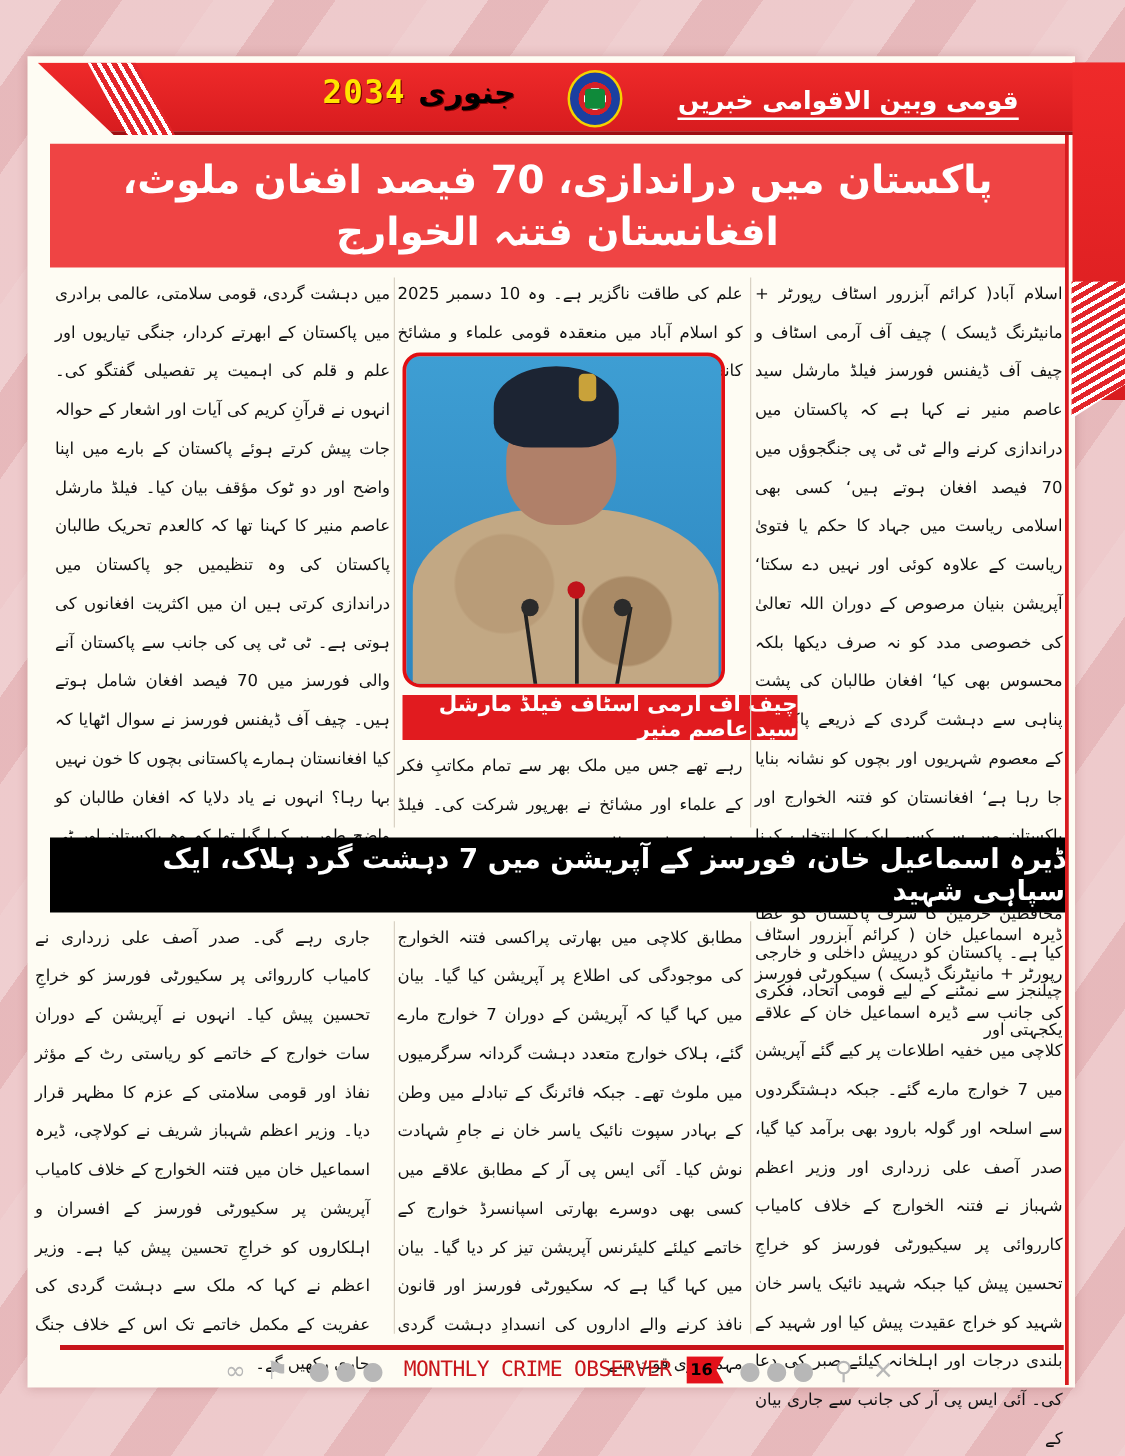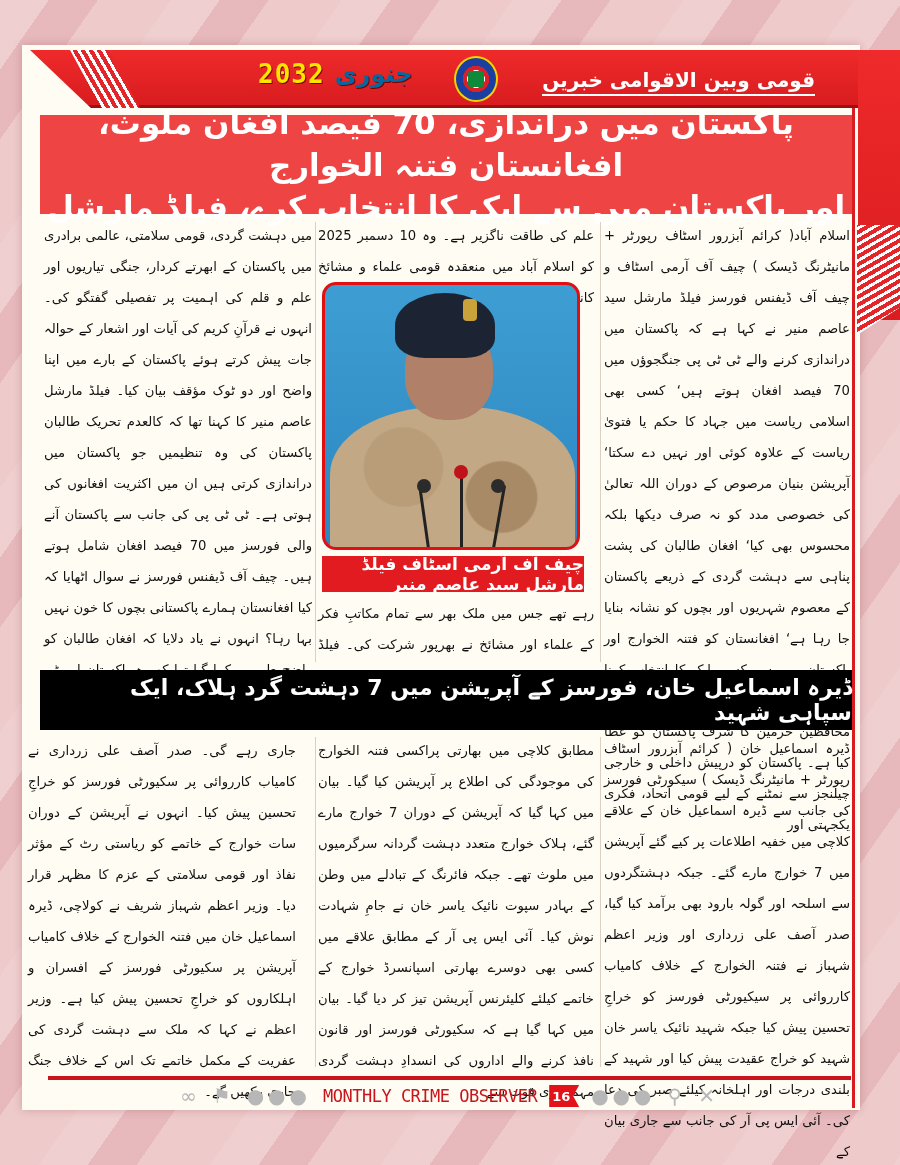--- a/index.html
+++ b/index.html
@@ -26,21 +26,21 @@
   .header-stripes {
     position: absolute; left: 70px; top: 50px; width: 70px; height: 58px;
     background: repeating-linear-gradient(60deg, #fff 0 3px, #e3262a 3px 7px);
     clip-path: polygon(0 0, 55% 0, 100% 100%, 45% 100%);
   }
   .date-block {
     position: absolute; left: 258px; top: 58px; height: 32px;
     display: flex; align-items: center; gap: 10px; direction: rtl;
   }
   .date-month {
-    color: #0369a1; font-size: 24px; font-weight: bold;
+    color: #000000; font-size: 24px; font-weight: bold;
     font-family: "DejaVu Sans", sans-serif;
     text-shadow: 1px 1px 0 #7b0000;
   }
   .date-year {
     color: #ffe400; font-size: 26px; font-weight: bold;
     font-family: "DejaVu Sans Mono", monospace;
     text-shadow: 1px 1px 0 #7b0000;
     letter-spacing: 1px;
   }
   .logo {
@@ -104,21 +104,21 @@
   .photo .body {
     position: absolute; left: 5px; top: 122px; width: 245px; height: 150px;
     background: radial-gradient(circle at 30% 40%, #b99c78 0 20%, transparent 21%),
                 radial-gradient(circle at 70% 60%, #a98a66 0 18%, transparent 19%),
                 #c2a884;
     border-radius: 45% 45% 0 0;
   }
   .photo .mic { position:absolute; width: 3px; background:#222; }
   .photo .mic-head { position:absolute; width: 14px; height: 14px; border-radius:50%; background:#2b2b2b; }
   .caption {
-    position: absolute; left: 322px; top: 556px; width: 262px; height: 36px;
+    position: absolute; left: 322px; top: 556px; width: 316px; height: 36px;
     background: #e11b1f; color: #fff; font-weight: bold;
     font-size: 17px; display: flex; align-items: center; justify-content: center;
     direction: rtl;
   }
   
   .headline2 {
     position: absolute; left: 40px; top: 670px; width: 812px; height: 60px;
     background: #000; color: #fff; direction: rtl;
     display: flex; align-items: center; justify-content: center;
     font-size: 22px; font-weight: bold; padding-left: 24px;
@@ -131,50 +131,49 @@
   .footer-rule { position: absolute; left: 48px; top: 1076px; width: 803px; height: 4px; background: #c8141a; }
   .footer {
     position: absolute; left: 48px; top: 1082px; width: 803px; height: 28px;
     display: flex; align-items: center; justify-content: center; gap: 12px;
   }
   .footer-title {
     color: #c8141a; font-weight: normal; font-size: 17px;
     font-family: "DejaVu Sans Mono", monospace; letter-spacing: -0.5px;
   }
   .page-num {
-    background: #e3111a; color: #ffffff; font-weight: bold; font-size: 13px;
+    background: #e3111a; color: #000000; font-weight: bold; font-size: 13px;
     width: 30px; height: 22px; display: flex; align-items: center; justify-content: center;
     clip-path: polygon(0 0, 100% 0, 80% 50%, 100% 100%, 0 100%);
     padding-right: 6px;
   }
   .deco { color: #b7b7b7; font-size: 20px; letter-spacing: 4px; }
 </style>
 </head>
 <body>
 
 <div class="page"></div>
 
 <div class="header"></div>
 <div class="header-stripes"></div>
 <div class="right-band"></div>
 <div class="right-stripes"></div>
 <div class="frame-line"></div>
 
 <div class="date-block">
   <span class="date-month">جنوری</span>
-  <span class="date-year">2032</span>
+  <span class="date-year">2034</span>
 </div>
 <div class="logo">
   <div class="logo-inner"></div>
 </div>
 <div class="section-label">قومی وبین الاقوامی خبریں</div>
 
 <div class="headline">
   <div>پاکستان میں دراندازی، 70 فیصد افغان ملوث، افغانستان فتنہ الخوارج</div>
-  <div>اور پاکستان میں سے ایک کا انتخاب کرے، فیلڈ مارشل</div>
 </div>
 
 <div class="col c1-right">
   <p>اسلام آباد( کرائم آبزرور اسٹاف رپورٹر + مانیٹرنگ ڈیسک ) چیف آف آرمی اسٹاف و چیف آف ڈیفنس فورسز فیلڈ مارشل سید عاصم منیر نے کہا ہے کہ پاکستان میں دراندازی کرنے والے ٹی ٹی پی جنگجوؤں میں 70 فیصد افغان ہوتے ہیں‘ کسی بھی اسلامی ریاست میں جہاد کا حکم یا فتویٰ ریاست کے علاوہ کوئی اور نہیں دے سکتا‘ آپریشن بنیان مرصوص کے دوران اللہ تعالیٰ کی خصوصی مدد کو نہ صرف دیکھا بلکہ محسوس بھی کیا‘ افغان طالبان کی پشت پناہی سے دہشت گردی کے ذریعے پاکستان کے معصوم شہریوں اور بچوں کو نشانہ بنایا جا رہا ہے‘ افغانستان کو فتنہ الخوارج اور پاکستان میں سے کسی ایک کا انتخاب کرنا ہوگا‘ اللہ تعالیٰ نے اسلامی ممالک میں سے محافظین حرمین کا شرف پاکستان کو عطا کیا ہے۔ پاکستان کو درپیش داخلی و خارجی چیلنجز سے نمٹنے کے لیے قومی اتحاد، فکری یکجہتی اور</p>
 </div>
 <div class="col c1-mid-top">
   <p>علم کی طاقت ناگزیر ہے۔ وہ 10 دسمبر 2025 کو اسلام آباد میں منعقدہ قومی علماء و مشائخ کانفرنس سے خطاب کر</p>
 </div>
 
 <div class="photo">

